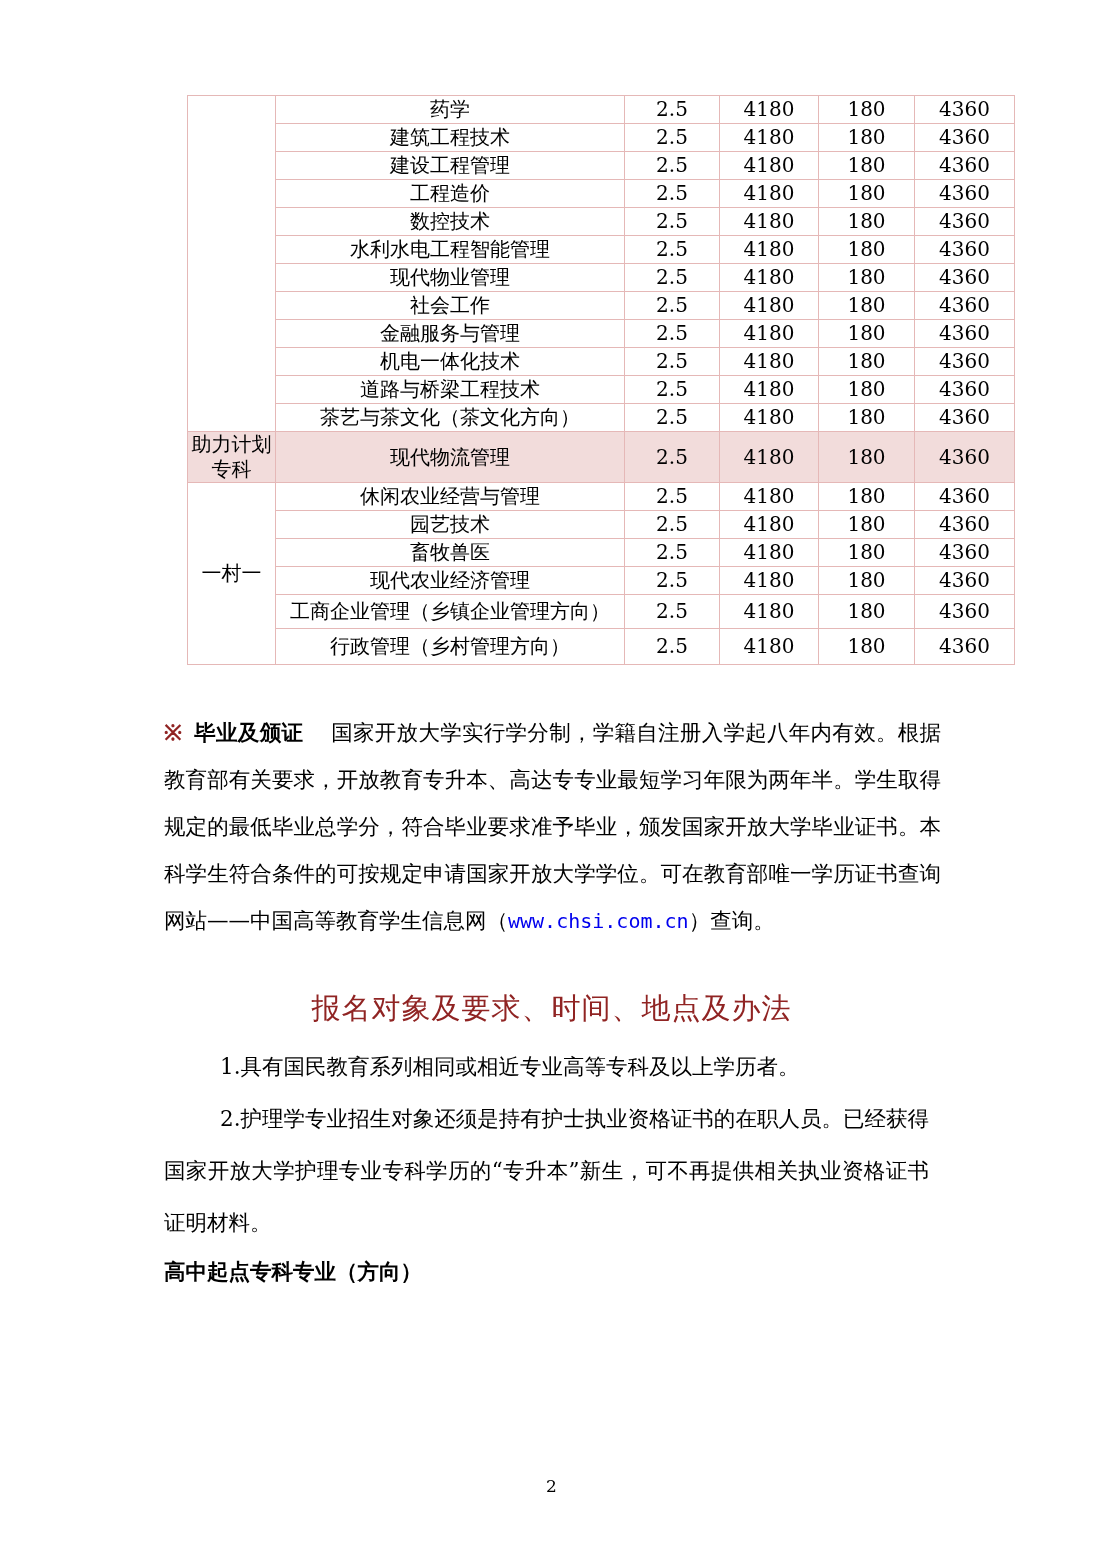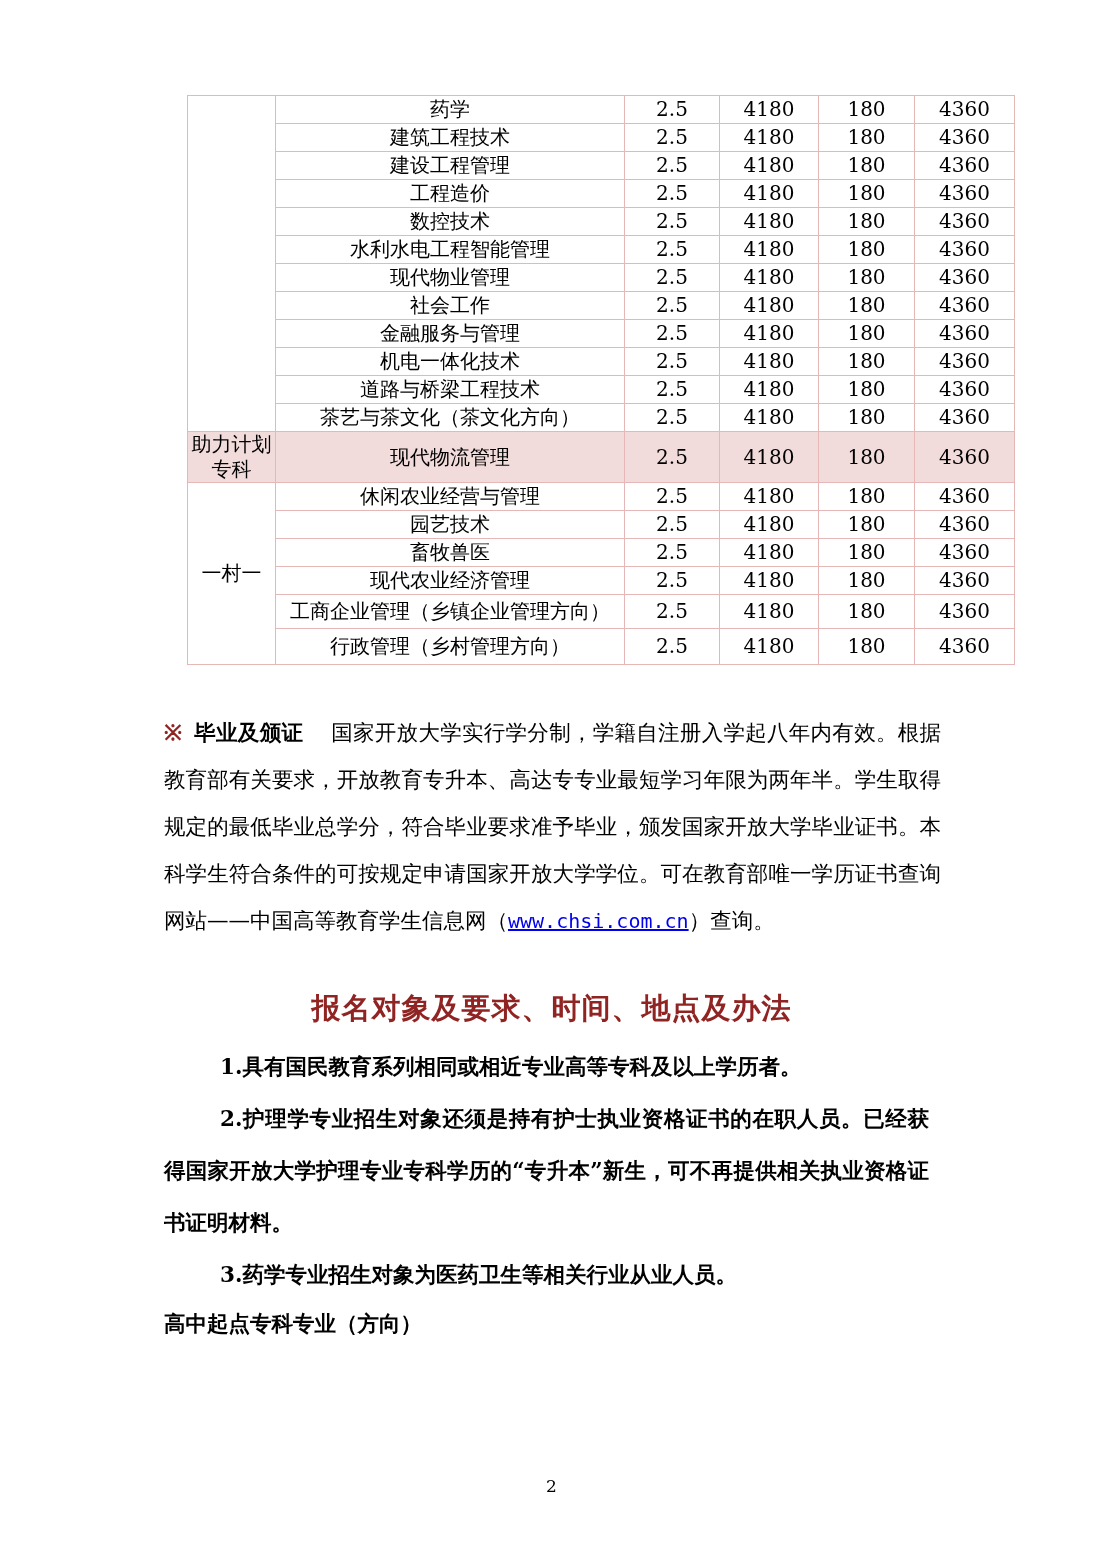--- a/index.html
+++ b/index.html
@@ -55,33 +55,32 @@
     color: #902423;
     font-weight: bold;
     margin-right: 12px;
   }
   .inline-title {
     font-weight: bold;
     margin-right: 28px;
   }
   .chsi-link {
     color: #0000EE;
-    text-decoration: underline;
     cursor: pointer;
     font-family: "DejaVu Sans Mono", "Liberation Mono", monospace;
     font-size: 20px;
   }
 
   
   .section-heading {
     margin: 42px 0 0 0;
     text-align: center;
     color: #902423;
     font-size: 29px;
-    font-weight: bold;
+    font-weight: normal;
     letter-spacing: 1px;
     line-height: 42px;
   }
 
   
   .enroll-title {
     margin: 50px 0 0 104px;
     font-size: 21.5px;
     font-weight: bold;
     line-height: 30px;
@@ -90,21 +89,20 @@
     margin: 22px 0 0 104px;
     font-size: 21.5px;
     font-weight: bold;
     line-height: 30px;
   }
   .items {
     margin: 12px 114px 0 104px;
     font-size: 21.5px;
     line-height: 52px;
     text-align: justify;
-    font-weight: bold;
   }
   .items p { margin: 0; text-indent: 56px; }
   .sub-title2 {
     margin: 8px 0 0 104px;
     font-size: 21.5px;
     font-weight: bold;
     line-height: 30px;
   }
 
   
@@ -274,20 +272,19 @@
 
   <p class="grad"><span class="marker">※</span><span class="inline-title">毕业及颁证</span><span>国家开放大学实行学分制，学籍自注册入学起八年内有效。根据教育部有关要求，开放教育专升本、高达专专业最短学习年限为两年半。学生取得规定的最低毕业总学分，符合毕业要求准予毕业，颁发国家开放大学毕业证书。本科学生符合条件的可按规定申请国家开放大学学位。可在教育部唯一学历证书查询网站——中国高等教育学生信息网（</span><a class="chsi-link">www.chsi.com.cn</a><span>）查询。</span></p>
 
   <h1 class="section-heading">报名对象及要求、时间、地点及办法</h1>
 
 
 
   <div class="items">
     <p>1.具有国民教育系列相同或相近专业高等专科及以上学历者。</p>
     <p>2.护理学专业招生对象还须是持有护士执业资格证书的在职人员。已经获得国家开放大学护理专业专科学历的“专升本”新生，可不再提供相关执业资格证书证明材料。</p>
-    <p>3.药学专业招生对象为医药卫生等相关行业从业人员。</p>
   </div>
 
   <p class="sub-title2">高中起点专科专业（方向）</p>
 
   <div class="page-number">2</div>
 
 </div>
 
 </body></html>

